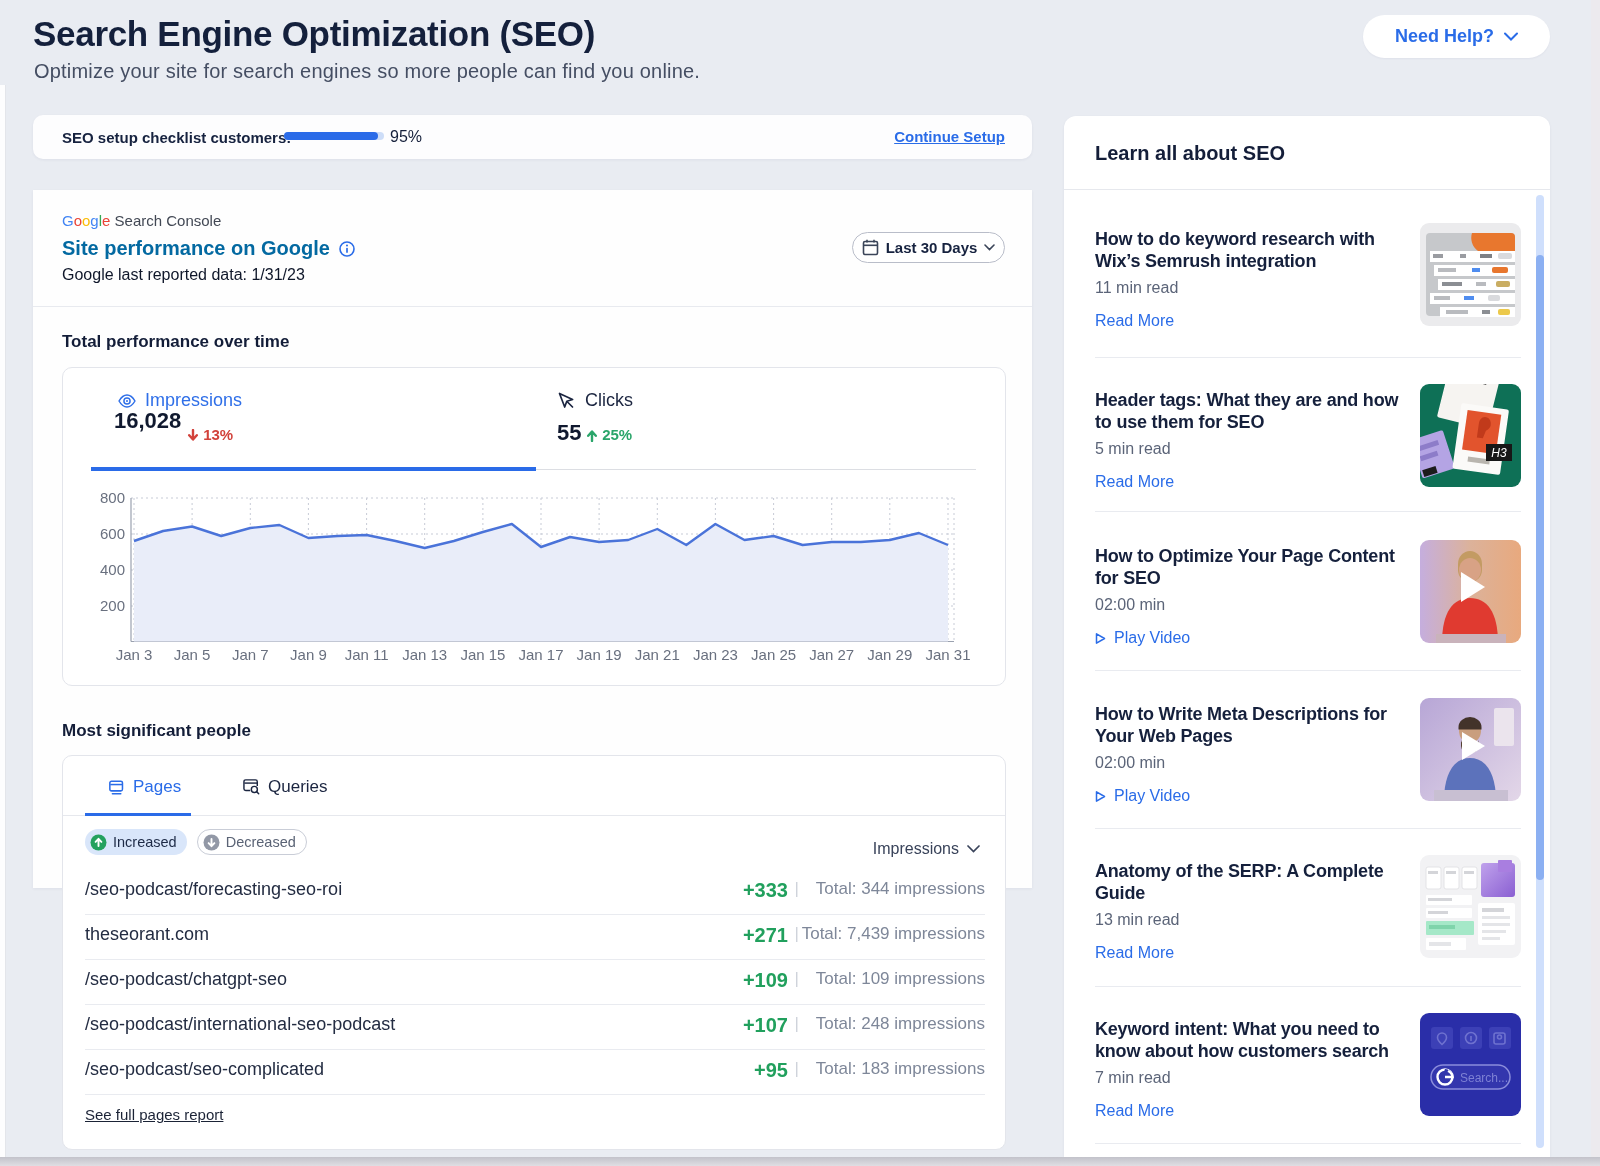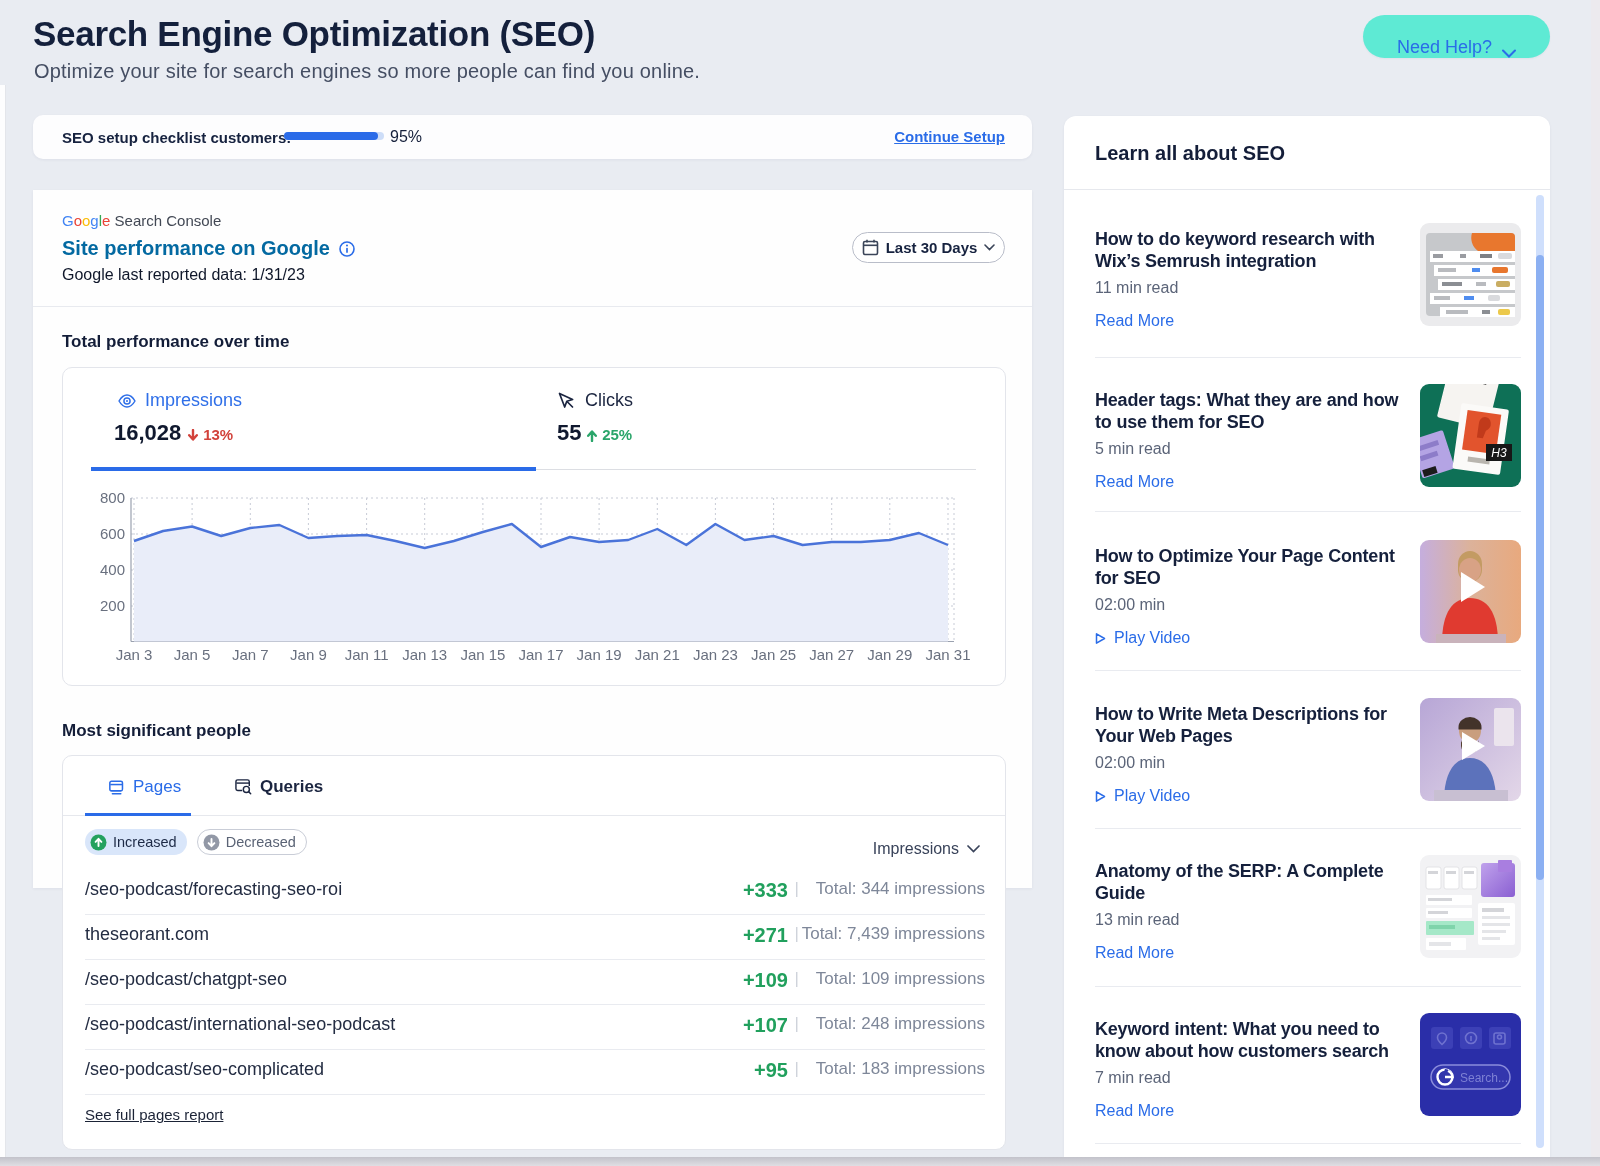--- a/index.html
+++ b/index.html
@@ -4,51 +4,51 @@
 <style>
 * { margin:0; padding:0; box-sizing:border-box; }
 html,body { width:1600px; height:1166px; overflow:hidden; }
 body { font-family:"Liberation Sans", sans-serif; background:#e9ecf2; position:relative; }
 .abs { position:absolute; }
 .rightstrip { left:1591px; top:0; width:9px; height:1166px; background:#eceaee; }
 .bottomstrip { left:0; top:1157px; width:1600px; height:9px; background:linear-gradient(#c2c2ca,#e0dee3); }
 .leftsliver { left:0; top:85px; width:6px; height:1072px; background:#fdfdfe; border-right:1px solid #e3e5ea; }
 h1 { left:33px; top:14px; font-size:35px; font-weight:700; color:#14203c; letter-spacing:-0.3px; position:absolute; }
 .subtitle { left:34px; top:60px; font-size:20px; letter-spacing:0.2px; color:#454e63; position:absolute; }
-.needhelp { left:1363px; top:15px; width:187px; height:43px; background:#5eead4; border-radius:22px; color:#2a6ce8; font-size:18px; font-weight:400; display:flex; align-items:flex-end; justify-content:center; gap:10px; box-shadow:0 1px 2px rgba(30,40,90,0.05); }
+.needhelp { left:1363px; top:15px; width:187px; height:43px; background:#ffffff; border-radius:22px; color:#2a6ce8; font-size:18px; font-weight:700; display:flex; align-items:center; justify-content:center; gap:10px; box-shadow:0 1px 2px rgba(30,40,90,0.05); }
 
 .cardA { left:33px; top:115px; width:999px; height:44px; border-radius:10px; background:#fdfdfe; box-shadow:0 1px 3px rgba(30,40,90,0.06); }
 .cardA .label { position:absolute; left:29px; top:14px; font-size:15px; font-weight:700; color:#16223f; }
 .track { position:absolute; left:251px; top:17px; width:100px; height:8px; border-radius:5px; background:#cdddf8; }
 .fill { position:absolute; left:0; top:0; width:94px; height:8px; border-radius:5px; background:#2a6be8; }
 .pct { position:absolute; left:357px; top:13px; font-size:16px; color:#141f3a; }
 .contsetup { position:absolute; right:27px; top:13px; font-size:15px; font-weight:700; color:#2a6ce8; text-decoration:underline; }
 
 .cardB { left:33px; top:190px; width:999px; height:698px; border-radius:0; background:#fefefe; box-shadow:0 1px 3px rgba(30,40,90,0.06); }
 .gsc { position:absolute; left:29px; top:22px; font-size:15px; }
 .siteperf { position:absolute; left:29px; top:47px; font-size:20px; font-weight:700; color:#0369a1; display:flex; align-items:center; gap:9px; }
 .reported { position:absolute; left:29px; top:76px; font-size:16px; color:#0f172a; }
 .last30 { position:absolute; left:819px; top:42px; width:153px; height:31px; border:1px solid #b9bdc9; border-radius:16px; background:#fff; display:flex; align-items:center; justify-content:center; gap:7px; font-size:15px; font-weight:700; color:#16223f; }
 .divB { position:absolute; left:0; top:116px; width:999px; height:1px; background:#e8eaef; }
 .h2a { position:absolute; left:29px; top:142px; font-size:17px; font-weight:700; color:#131d38; }
 .chartcard { position:absolute; left:29px; top:177px; width:944px; height:319px; border:1px solid #e3e5eb; border-radius:10px; background:#fff; }
 .tabimp { position:absolute; left:55px; top:22px; display:flex; align-items:center; gap:9px; font-size:18px; color:#2f6fe8; }
 .tabclk { position:absolute; left:495px; top:22px; display:flex; align-items:center; gap:10px; font-size:18px; color:#1b2540; }
-.valimp { position:absolute; left:51px; top:52px; font-size:22px; font-weight:700; color:#10192f; }
+.valimp { position:absolute; left:51px; top:40px; font-size:22px; font-weight:700; color:#10192f; }
 .valclk { position:absolute; left:494px; top:52px; font-size:22px; font-weight:700; color:#10192f; }
 .deltadown { position:absolute; left:124px; top:58px; font-size:15px; font-weight:700; color:#d2423b; }
 .deltaup { position:absolute; left:523px; top:58px; font-size:15px; font-weight:700; color:#2aa56a; }
 .blueline { position:absolute; left:28px; top:99px; width:445px; height:4px; background:#2a6be8; }
 .grayline { position:absolute; left:473px; top:101px; width:440px; height:1px; background:#dcdee3; }
 
 .h2b { position:absolute; left:29px; top:531px; font-size:17px; font-weight:700; color:#131d38; }
 .chgcard { position:absolute; left:29px; top:565px; width:944px; height:395px; border:1px solid #e3e5eb; border-radius:10px; background:#fff; }
 .tabs { position:absolute; left:0; top:0; width:100%; height:60px; border-bottom:1px solid #e6e8ed; }
 .tabpages { position:absolute; left:46px; top:21px; display:flex; align-items:center; gap:8px; font-size:17px; font-weight:500; color:#2a6ce8; }
-.tabqueries { position:absolute; left:148px; top:21px; display:flex; align-items:center; gap:8px; font-size:17px; font-weight:700; color:#1b2540;padding-left:24px; }
+.tabqueries { position:absolute; left:156px; top:21px; display:flex; align-items:center; gap:8px; font-size:17px; font-weight:400; color:#1b2540;padding-left:24px; }
 .tabunder { position:absolute; left:22px; top:57px; width:106px; height:3px; background:#2a6be8; }
 .pills { position:absolute; left:22px; top:73px; display:flex; gap:10px; }
 .pill { height:26px; border-radius:13px; display:flex; align-items:center; padding:0 10px 0 5px; gap:6px; font-size:14.5px; }
 .pill.inc { background:#d9e6fa; color:#1d2a46; }
 .pill.dec { background:#fff; border:1px solid #c9cdd7; color:#5a6375; }
 .impdd { position:absolute; right:25px; top:84px; font-size:16px; color:#39435a; display:flex; align-items:center; gap:8px; }
 .rows { position:absolute; left:22px; top:114px; width:900px; }
 .row { height:45px; border-bottom:1px solid #e9ebf0; position:relative; }
 .rurl { position:absolute; left:0; top:9px; font-size:18px; color:#232c42; }
 .rplus { position:absolute; right:197px; top:9px; font-size:20px; font-weight:700; color:#21a05d; }

